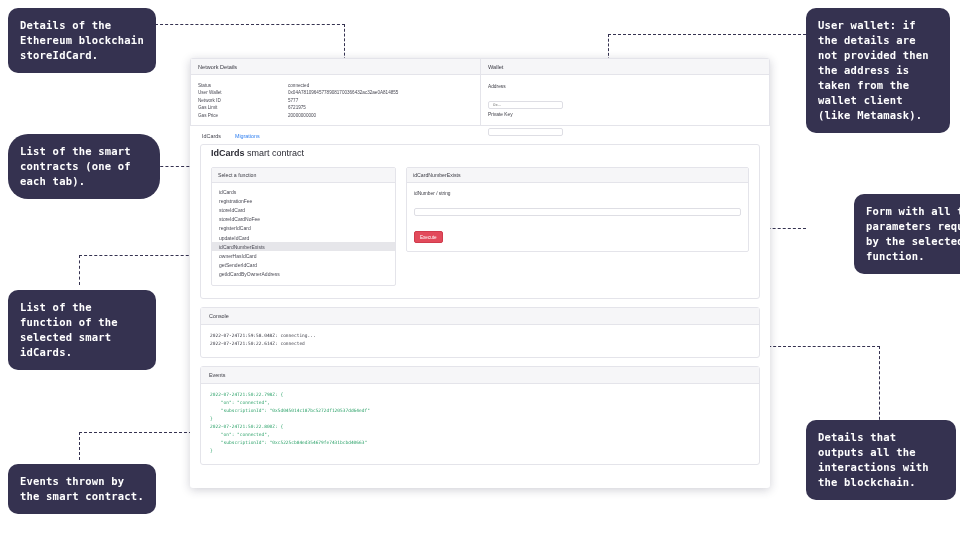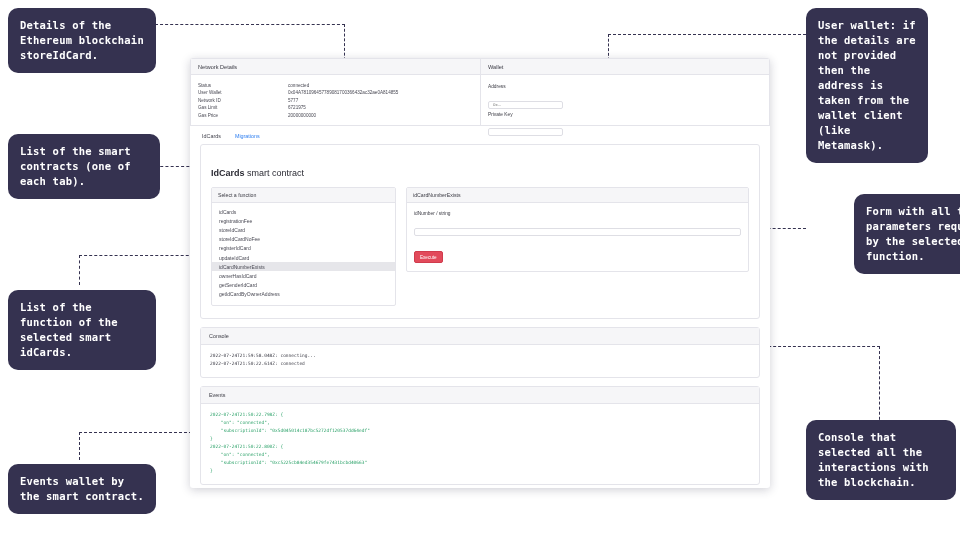--- a/index.html
+++ b/index.html
@@ -91,21 +91,21 @@
   }
   .tab{color:#45454f;}
   .tab.link{color:#2f7ff0;}
 
   
   .card{
     margin:0 10px 8px 10px;
     border:1px solid #e4e4ea;
     border-radius:3px;
     background:#fff;
-    padding:23px 10px 12px;
+    padding:3px 10px 12px;
   }
   .card-title{font-size:9px;color:#2c2c35;margin:0 0 9px;font-weight:400;}
   .card-title b{font-weight:700;}
 
   .cols{display:flex;gap:10px;}
   .col-left{width:185px;flex:none;}
   .col-right{flex:1;}
 
   .sub{
     border:1px solid #e4e4ea;border-radius:2px;background:#fff;
@@ -172,31 +172,31 @@
 
 <div class="leader" style="left:722px;top:228px;width:84px;"></div>
 <div class="dot" style="left:720px;top:225.5px;"></div>
 
 <div class="leader" style="left:694px;top:346px;width:186px;"></div>
 <div class="leader-v" style="left:879px;top:346px;height:94px;"></div>
 <div class="dot" style="left:692px;top:343.5px;"></div>
 
 <div class="callout" style="left:8px;top:8px;width:148px;">Details of the Ethereum blockchain storeIdCard.</div>
 
-<div class="callout" style="left:8px;top:134px;width:152px;">List of the smart contracts (one of each tab).</div>
+<div class="callout" style="left:8px;top:134px;width:152px;border-radius:20px;">List of the smart contracts (one of each tab).</div>
 
 <div class="callout" style="left:8px;top:290px;width:148px;">List of the function of the selected smart idCards.</div>
 
-<div class="callout" style="left:8px;top:464px;width:148px;">Events wallet by the smart contract.</div>
-
-<div class="callout" style="left:806px;top:8px;width:122px;">User wallet: if the details are not provided then the address is taken from the wallet client (like Metamask).</div>
+<div class="callout" style="left:8px;top:464px;width:148px;">Events thrown by the smart contract.</div>
+
+<div class="callout" style="left:806px;top:8px;width:144px;">User wallet: if the details are not provided then the address is taken from the wallet client (like Metamask).</div>
 
 <div class="callout" style="left:806px;top:194px;width:150px;margin-left:48px;">Form with all the parameters required by the selected function.</div>
 
-<div class="callout" style="left:806px;top:420px;width:150px;">Console that selected all the interactions with the blockchain.</div>
+<div class="callout" style="left:806px;top:420px;width:150px;">Details that outputs all the interactions with the blockchain.</div>
 
 <div class="app">
 
   <div class="row-top">
 
     <div class="panel net">
       <div class="panel-head">Network Details</div>
       <div class="panel-body">
         <div class="kv">
           <span class="k">Status</span>

